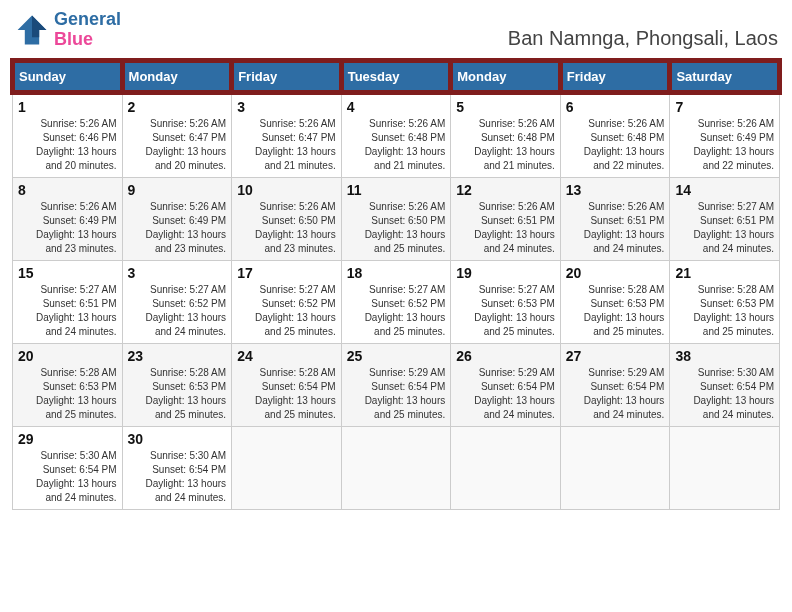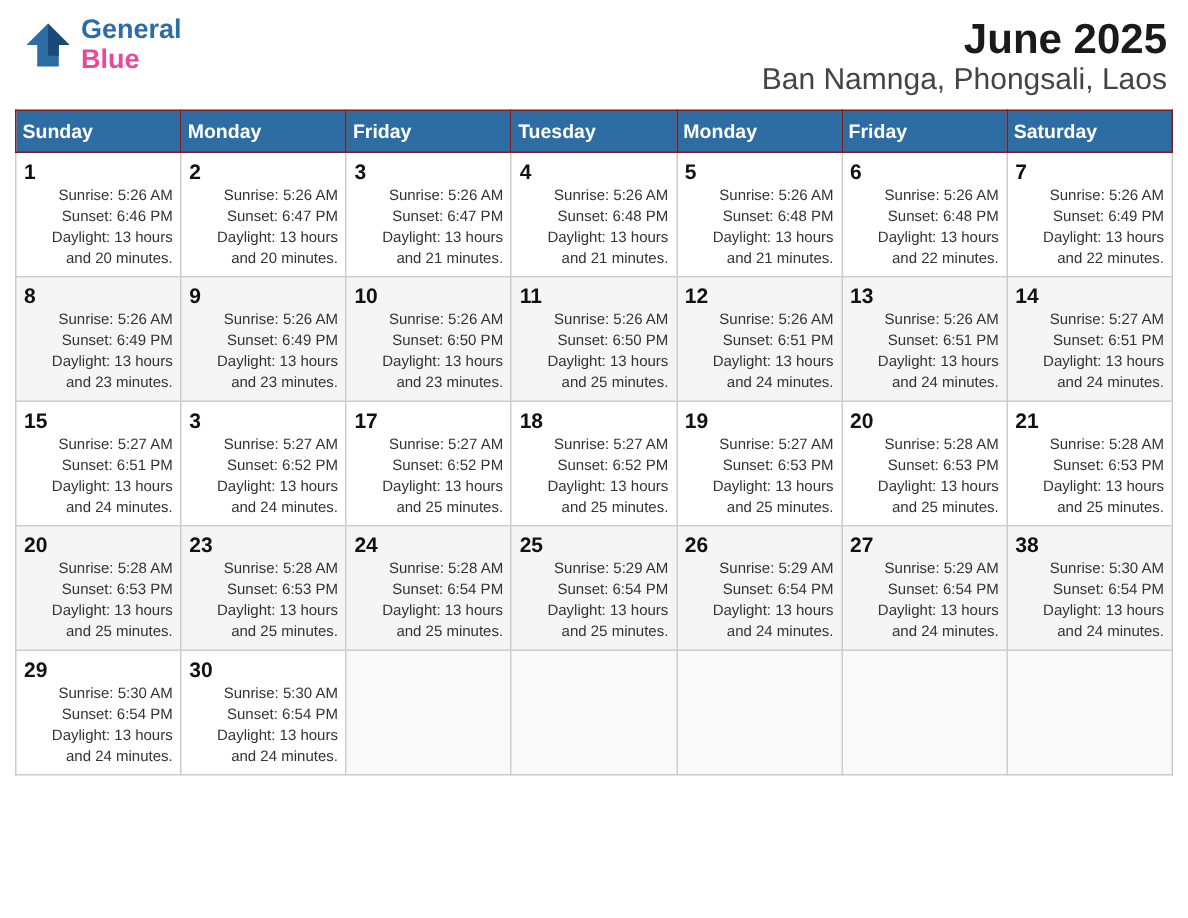--- a/index.html
+++ b/index.html
@@ -6,21 +6,21 @@
     body {
       font-family: Arial, sans-serif;
       background: #fff;
       width: 792px;
       min-height: 612px;
       padding: 10px;
     }
     .header-area {
       display: flex;
       justify-content: space-between;
-      align-items: flex-start;
+      align-items: flex-end;
       margin-bottom: 8px;
       padding: 0 4px;
     }
     .logo {
       display: flex;
       align-items: center;
       gap: 4px;
     }
     .logo-text {
       font-size: 18px;
@@ -52,21 +52,21 @@
       border-collapse: collapse;
       border: 1px solid #ccc;
     }
     .calendar th {
       background: #2e6da4;
       color: #fff;
       font-size: 13px;
       font-weight: bold;
       padding: 6px 4px;
       text-align: left;
-      border: 1px solid #7f1d1d;
+      border: 5px solid #7f1d1d;
     }
     .calendar td {
       border: 1px solid #ccc;
       vertical-align: top;
       padding: 4px 5px;
       font-size: 10.5px;
       color: #333;
       height: 78px;
       width: calc(100% / 7);
     }
@@ -97,21 +97,20 @@
     <svg class="logo-icon" viewBox="0 0 40 40">
       <polygon points="20,4 36,20 28,20 28,36 12,36 12,20 4,20" fill="#2e6da4"></polygon>
       <polygon points="20,4 36,20 28,20 28,28 20,28" fill="#1a4a7a"></polygon>
     </svg>
     <div class="logo-text">
       <div><span>General</span></div>
       <div><span style="color:#ec4899;">Blue</span></div>
     </div>
   </div>
   <div class="title-area">
-    <div class="month-title">June 2025</div>
     <div class="location-title">Ban Namnga, Phongsali, Laos</div>
   </div>
 </div>
 
 <table class="calendar">
   <thead>
     <tr>
     <th>Sunday</th>
         <th>Monday</th>
         <th>Friday</th>

